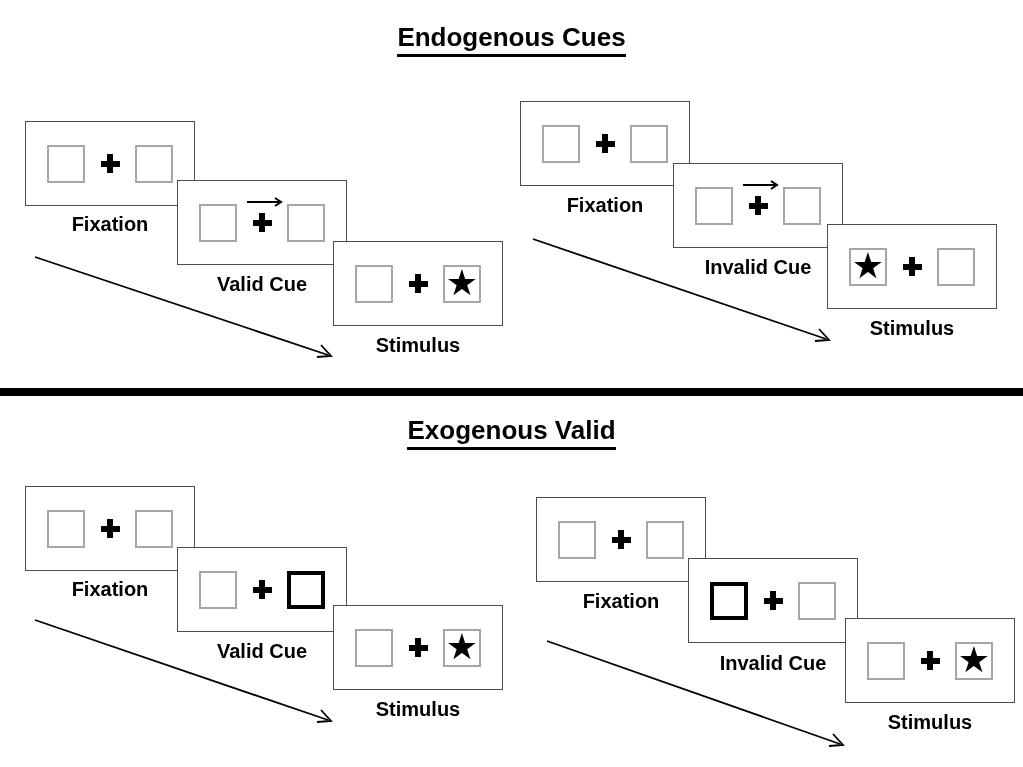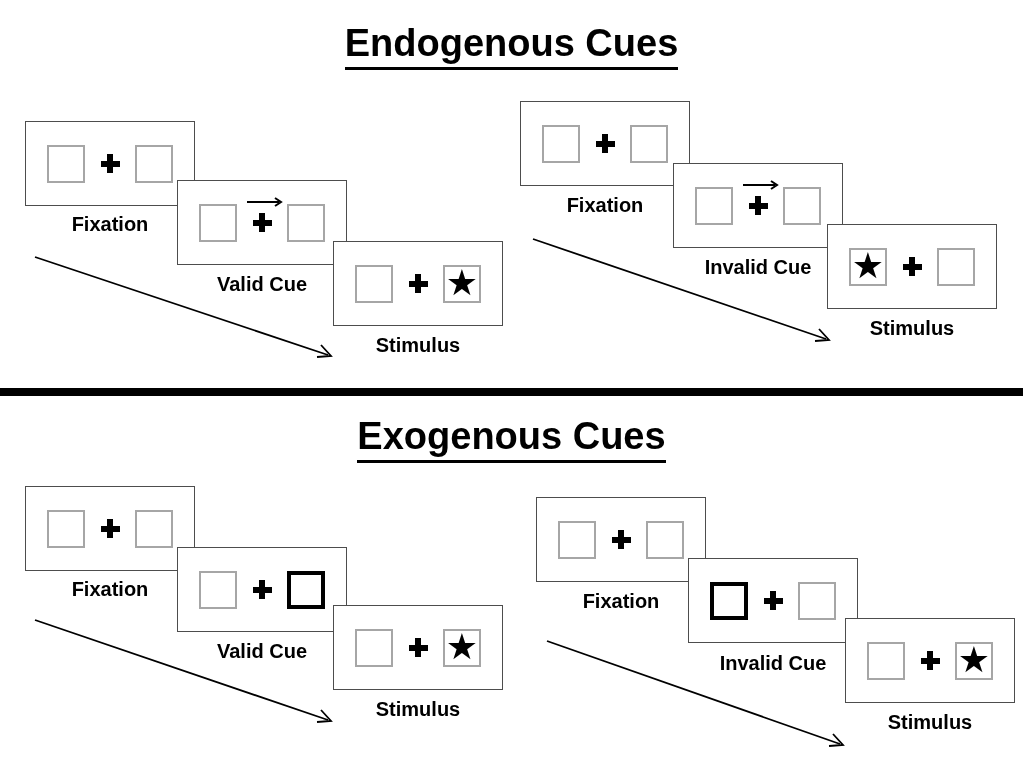--- a/index.html
+++ b/index.html
@@ -7,21 +7,21 @@
     position:relative;
     width:1023px;height:767px;
     background:#fff;
     overflow:hidden;
     font-family:"Liberation Sans",sans-serif;
     color:#000;
   }
   .title{
     position:absolute;left:0;width:100%;
     text-align:center;
-    font-size:38px;font-weight:bold;
+    font-size:26px;font-weight:bold;
   }
   .title .tt{
     display:inline-block;
     border-bottom:3px solid #000;
     padding-bottom:2px;
     line-height:1.1;
   }
   .divider{
     position:absolute;left:0;top:388px;
     width:1023px;height:8px;background:#000;
@@ -151,21 +151,21 @@
   <div class="plabel" style="left:827px;top:316px">Stimulus</div>
 
   <svg class="tarrow" style="left:526px;top:232px" width="312" height="118">
     <line x1="7" y1="7" x2="300" y2="107" stroke="#000" stroke-width="1.8"></line>
     <polyline points="293,97 303,108 289,109" fill="none" stroke="#000" stroke-width="1.8"></polyline>
   </svg>
 
   <div class="divider"></div>
 
   <div class="title" style="top:415px">
-    <span class="tt">Exogenous Cues</span>
+    <span class="tt">Exogenous Valid</span>
   </div>
 
   <div class="panel z1" style="left:25px;top:486px">
     <div class="box"></div>
     <div class="cross-stack">
         <div class="cross"></div>
       </div>
     <div class="box"></div>
   </div>
   <div class="plabel" style="left:25px;top:577px">Fixation</div>

